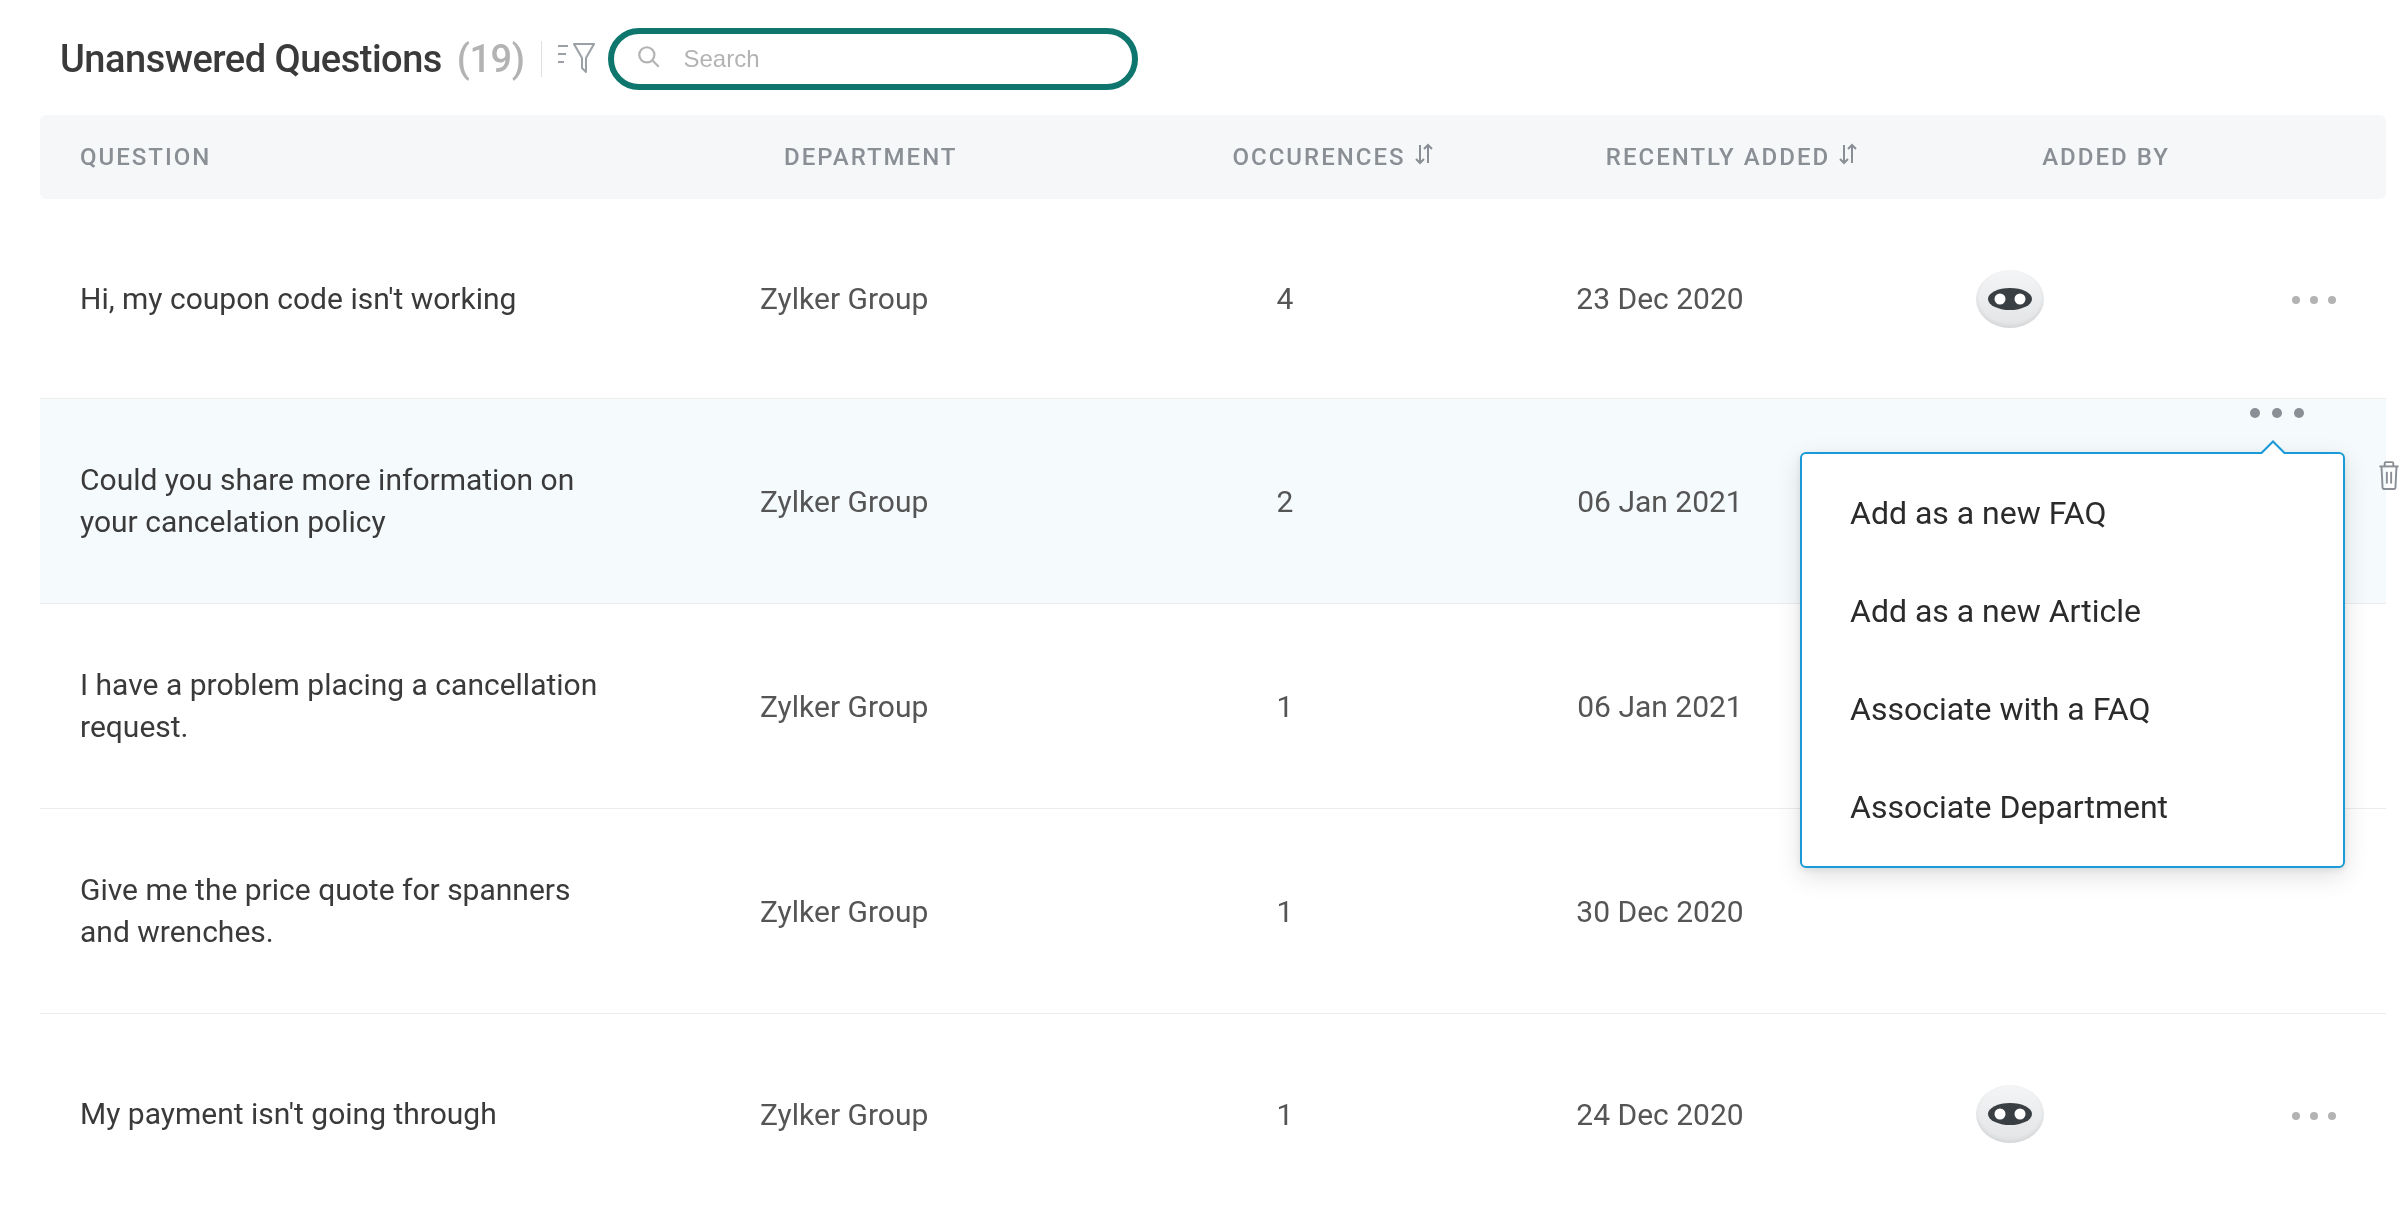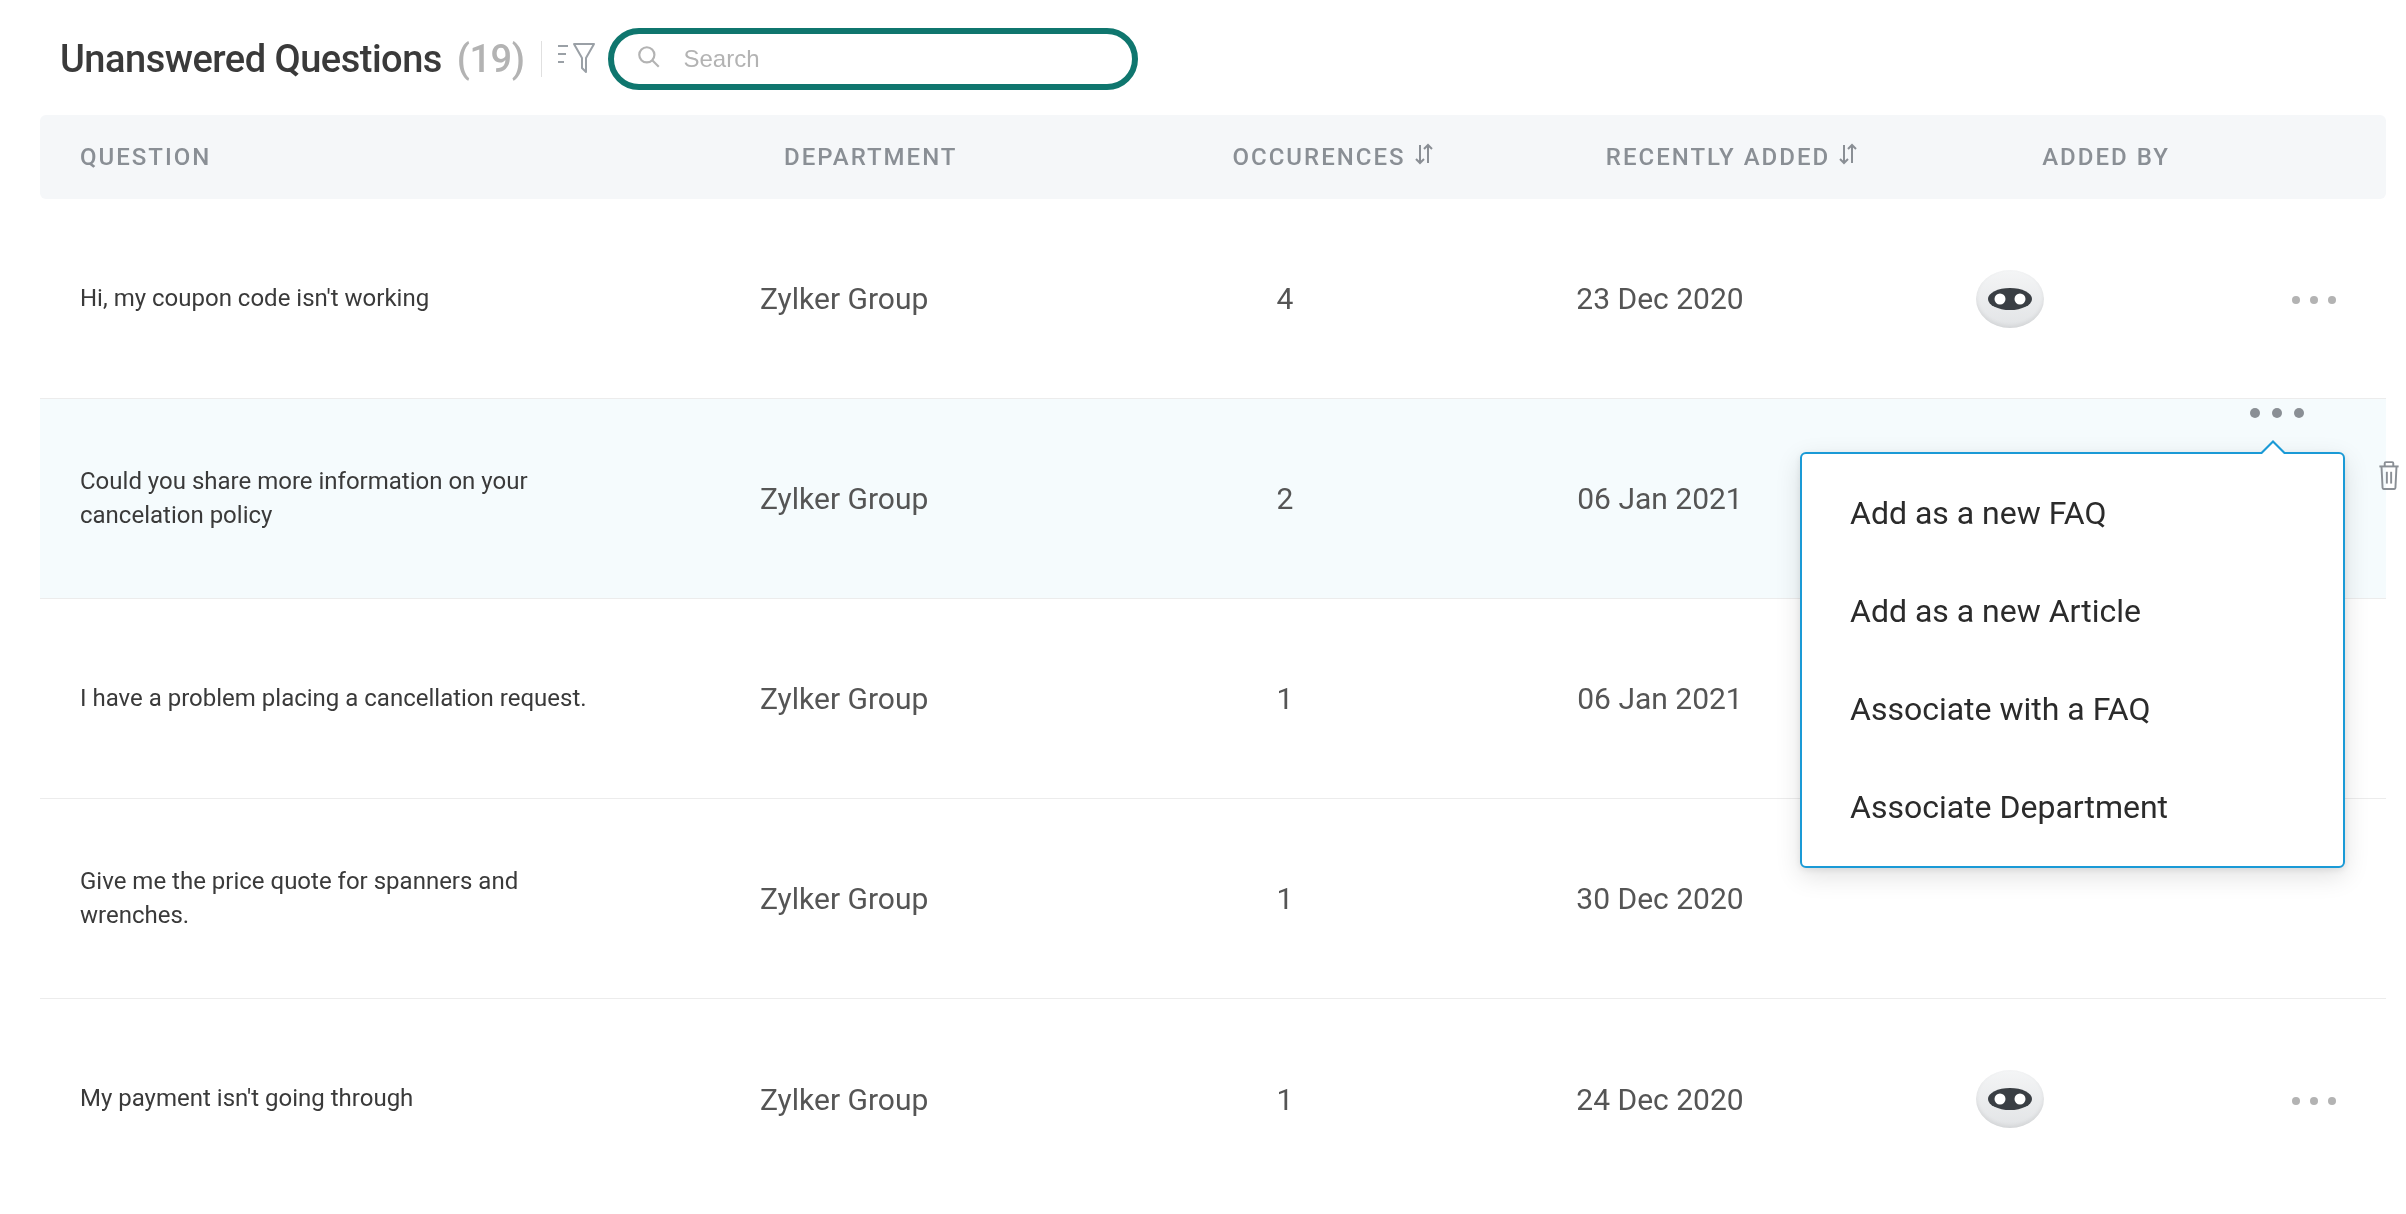--- a/index.html
+++ b/index.html
@@ -107,21 +107,21 @@
 .tbl-head .col-occ,
 .tbl-head .col-ask {
   display: inline-flex;
   align-items: center;
   justify-content: center;
   gap: 8px;
 }
 .sort-ic { color: #8a8f95; }
 
 .q-text {
-  font-size: 24px;
+  font-size: 30px;
   color: #3a3a3a;
   line-height: 1.4;
   max-width: 520px;
 }
 .dep-text, .occ-text, .ask-text {
   font-size: 30px;
   color: #555;
 }
 
 .avatar {

